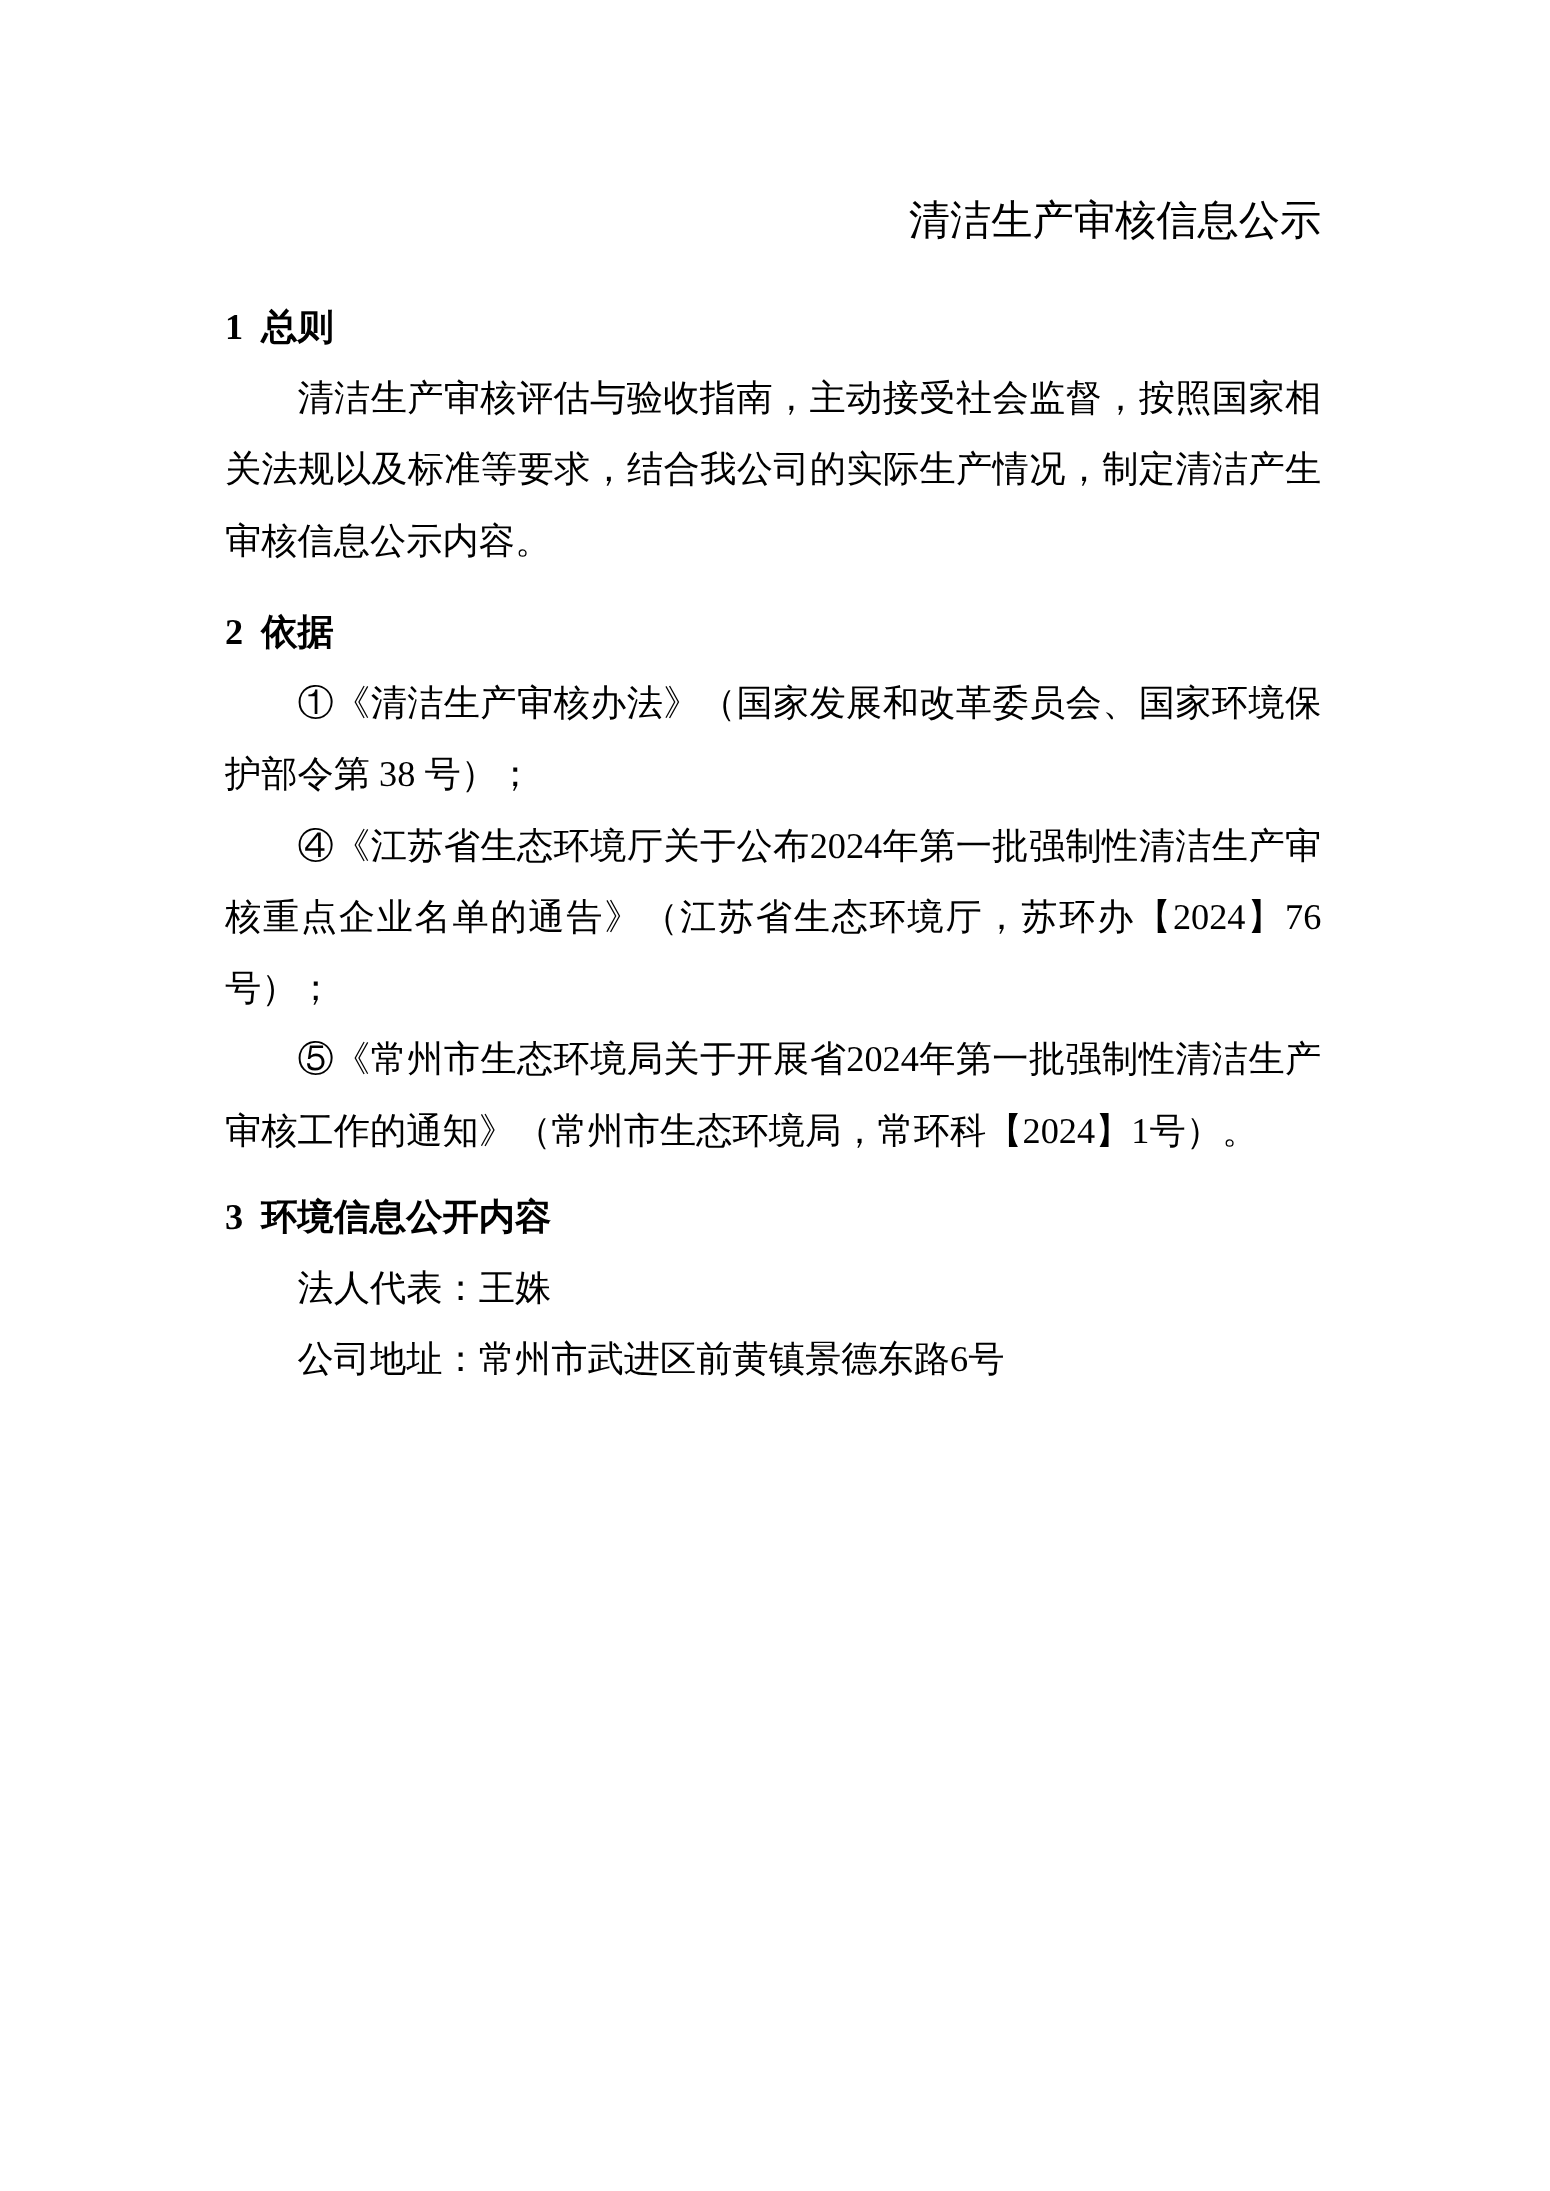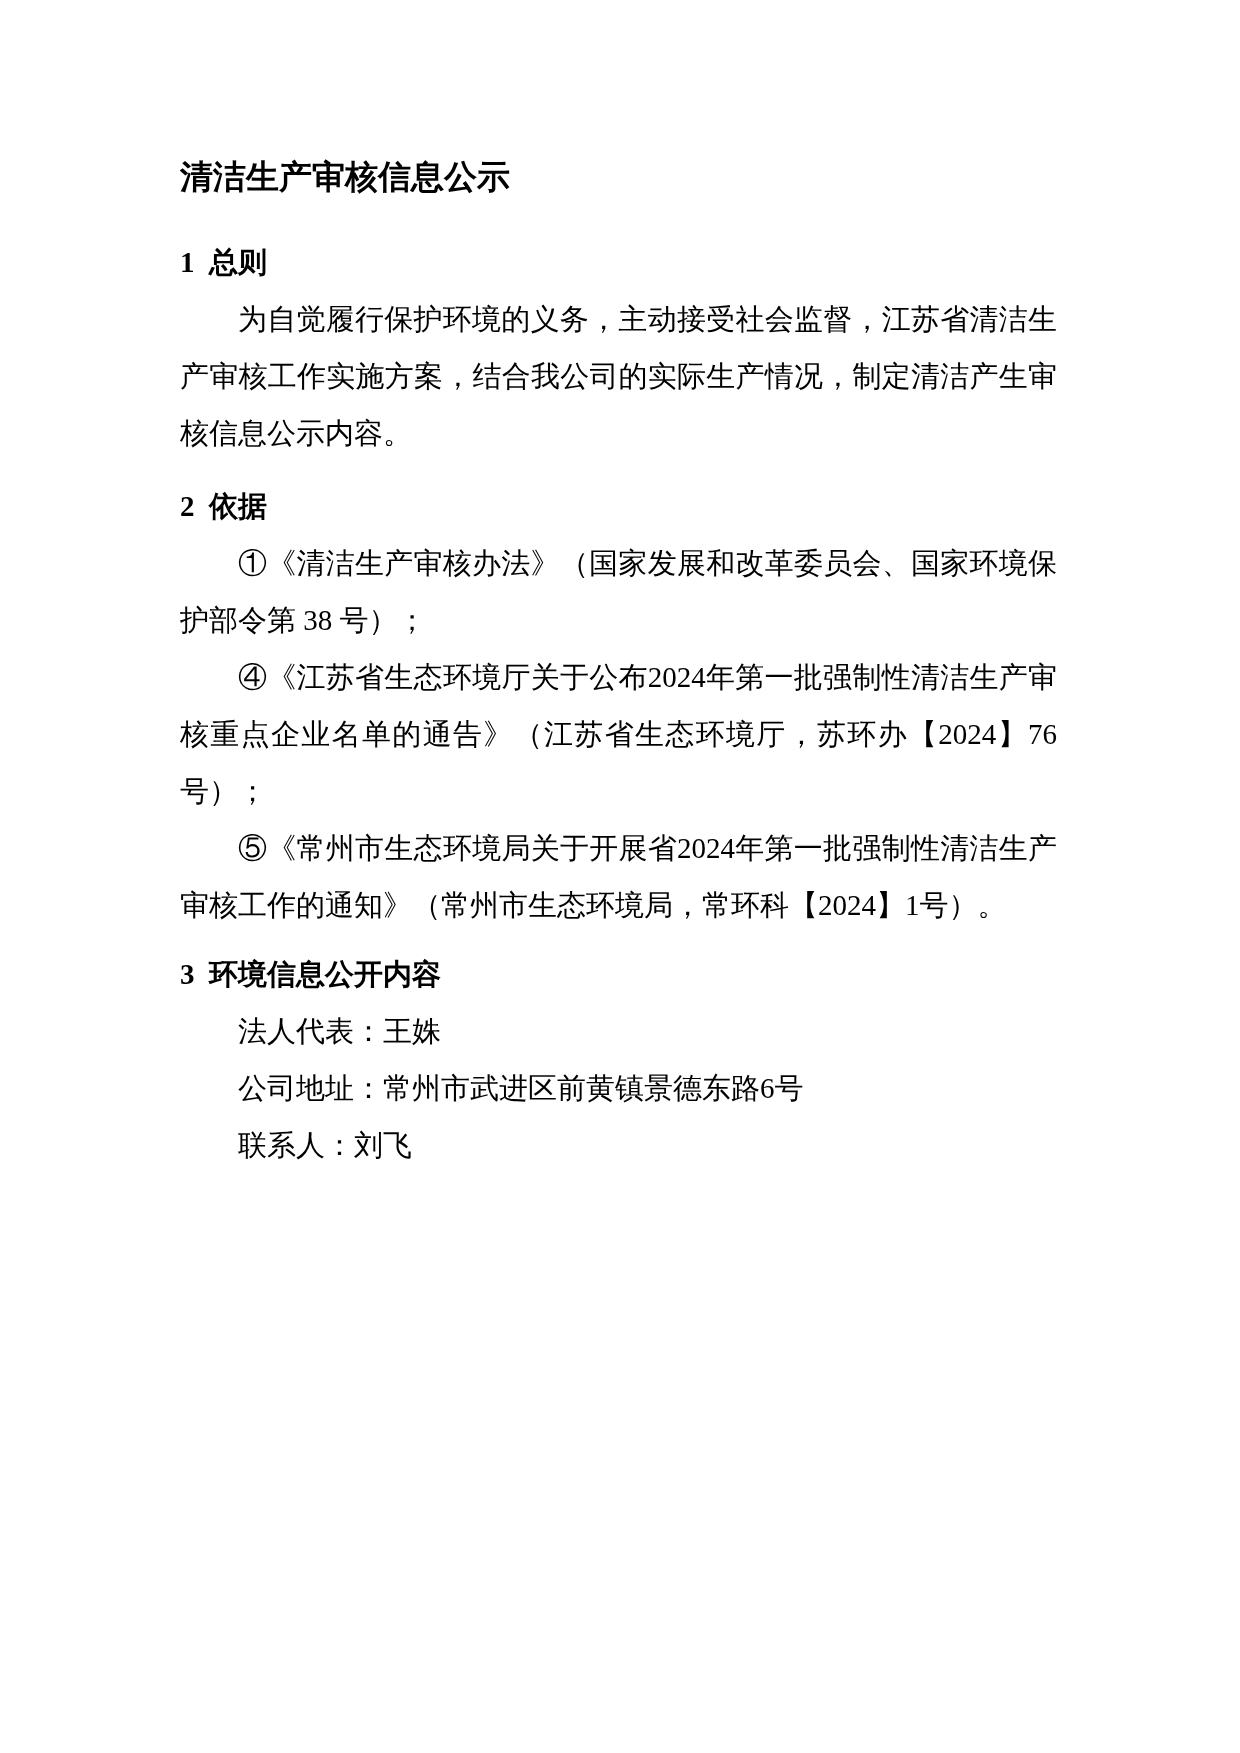--- a/index.html
+++ b/index.html
@@ -13,23 +13,23 @@
     height: 1753px;
     box-sizing: border-box;
     padding: 153px 183px 0 180px;
     background: #ffffff;
     color: #000000;
     font-family: "Liberation Serif", "DejaVu Serif", serif;
     overflow: hidden;
   }
   .doc-title {
     font-size: 33px;
-    font-weight: 700;
+    font-weight: 400;
     line-height: 48px;
-    text-align: left;
+    text-align: right;
     margin: 0 0 33px 0;
     white-space: pre-wrap;
   }
   .sec-heading {
     font-size: 29px;
     font-weight: 700;
     line-height: 57px;
     margin: 0;
     white-space: pre-wrap;
   }
@@ -53,28 +53,27 @@
 </style>
 </head>
 <body>
 
 <div class="page">
 
   <div class="doc-title">清洁生产审核信息公示</div>
 
   <div class="sec-heading">1  总则</div>
 
-  <p class="body">为自觉履行保护环境的义务，主动接受社会监督，江苏省清洁生产审核工作实施方案，结合我公司的实际生产情况，制定清洁产生审核信息公示内容。</p>
+  <p class="body">清洁生产审核评估与验收指南，主动接受社会监督，按照国家相关法规以及标准等要求，结合我公司的实际生产情况，制定清洁产生审核信息公示内容。</p>
 
   <div class="sec-heading gap-basis">2  依据</div>
 
   <p class="body">①《清洁生产审核办法》（国家发展和改革委员会、国家环境保护部令第 38 号）；</p>
   <p class="body">④《江苏省生态环境厅关于公布2024年第一批强制性清洁生产审核重点企业名单的通告》（江苏省生态环境厅，苏环办【2024】76 号）；</p>
   <p class="body">⑤《常州市生态环境局关于开展省2024年第一批强制性清洁生产审核工作的通知》（常州市生态环境局，常环科【2024】1号）。</p>
 
   <div class="sec-heading gap-disclosure">3  环境信息公开内容</div>
 
 
   <p class="body">法人代表：王姝</p>
   <p class="body">公司地址：常州市武进区前黄镇景德东路6号</p>
-  <p class="body">联系人：刘飞</p>
 
 </div>
 
 </body></html>

